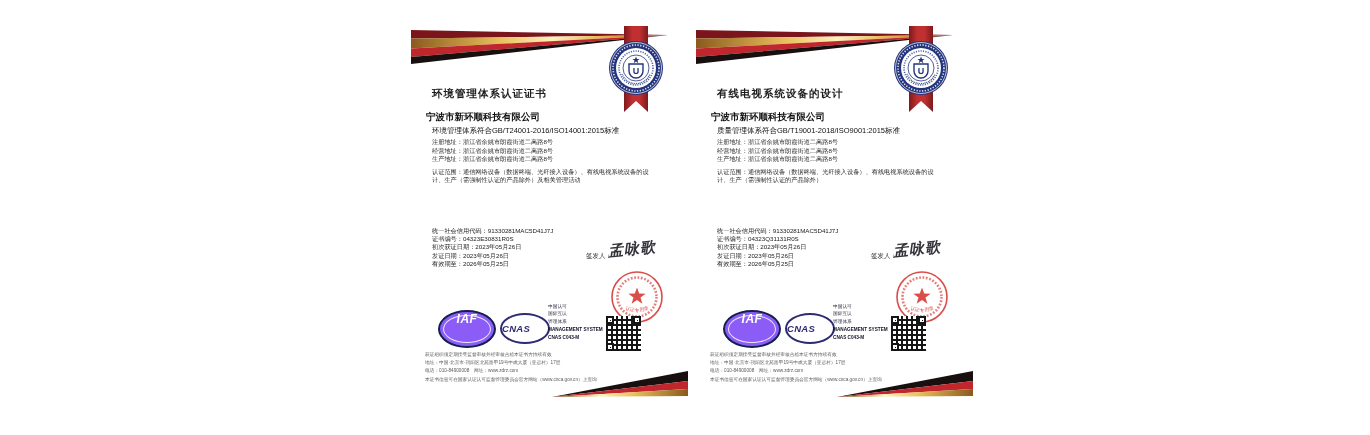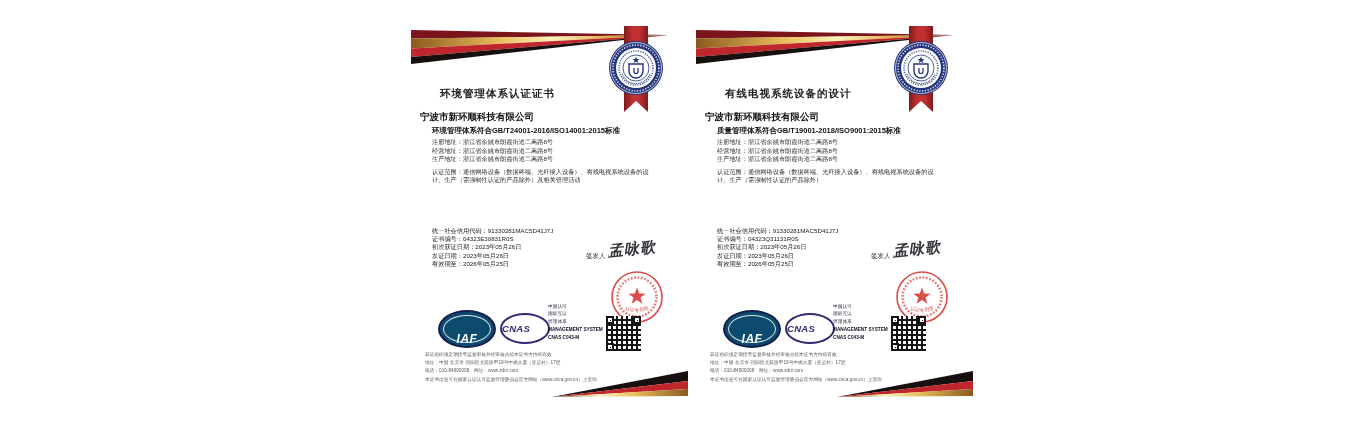--- a/index.html
+++ b/index.html
@@ -10,36 +10,36 @@
   }
   .canvas{position:relative;width:1370px;height:435px;background:#fff;}
   .cert{position:absolute;top:0;width:282px;height:435px;}
   #cert-left{left:408px;}
   #cert-right{left:693px;}
 
   .banner-svg{position:absolute;left:3px;top:27px;width:257px;height:38px;}
   .badge-svg{position:absolute;left:196px;top:26px;width:64px;height:92px;}
   .wedge-svg{position:absolute;left:142px;top:371px;width:138px;height:27px;}
 
-  .cert-title{position:absolute;left:32px;top:87px;font-size:10.5px;font-weight:bold;
+  .cert-title{position:absolute;left:24px;top:87px;font-size:10.5px;font-weight:bold;
     color:#1b1b1b;letter-spacing:1px;white-space:nowrap;}
-  .company{position:absolute;left:12px;top:111px;font-size:9.5px;font-weight:bold;color:#111;white-space:nowrap;}
-  .standard{position:absolute;left:24px;top:126px;font-size:7.5px;font-weight:bold;color:#111;white-space:nowrap;}
+  .company{position:absolute;left:18px;top:111px;font-size:9.5px;font-weight:bold;color:#111;white-space:nowrap;}
+  .standard{position:absolute;left:24px;top:126px;font-size:7.5px;font-weight:normal;color:#111;white-space:nowrap;}
   .addr-block{position:absolute;left:24px;top:138px;font-size:6.2px;line-height:8.6px;color:#2a2a2a;width:236px;}
   .scope{position:absolute;left:24px;top:168px;width:228px;font-size:6.2px;line-height:8.4px;color:#2a2a2a;}
   .codes{position:absolute;left:24px;top:227px;font-size:6.2px;line-height:8.2px;color:#222;}
 
   .issuer-label{position:absolute;left:178px;top:252px;font-size:6.5px;color:#222;}
   .signature{position:absolute;left:200px;top:240px;font-size:15px;
     font-family:"DejaVu Serif","Liberation Serif",serif;font-style:italic;font-weight:bold;
     color:#33333a;transform:rotate(-6deg);letter-spacing:1px;white-space:nowrap;}
   .stamp-svg{position:absolute;left:201px;top:269px;width:56px;height:56px;mix-blend-mode:multiply;}
 
   .iaf{position:absolute;left:30px;top:310px;width:54px;height:34px;border-radius:50%;
-    background:#0c4a6e;border:2px solid #131f4e;display:flex;align-items:flex-end;justify-content:center;}
+    background:#8b5cf6;border:2px solid #131f4e;display:flex;align-items:flex-start;justify-content:center;}
   .iaf .ring{position:absolute;inset:3px;border:1px solid rgba(255,255,255,.85);border-radius:50%;}
   .iaf .txt{color:#fff;font-weight:bold;font-size:12px;letter-spacing:.5px;font-style:italic;}
   .cnas{position:absolute;left:92px;top:313px;width:46px;height:27px;border:2.4px solid #2f2b72;border-radius:50%;
     display:flex;align-items:center;justify-content:flex-start;background:#fff;}
   .cnas .txt{color:#2f2b72;font-weight:bold;font-size:9.5px;letter-spacing:.3px;font-style:italic;}
 
   .accreditation{position:absolute;left:140px;top:302px;width:120px;height:42px;}
   .accreditation .tiny{transform:scale(.5);transform-origin:0 0;width:240px;font-size:9.4px;line-height:15.4px;color:#23233a;}
   .accreditation .tiny .en{font-weight:bold;color:#101028;}
 

